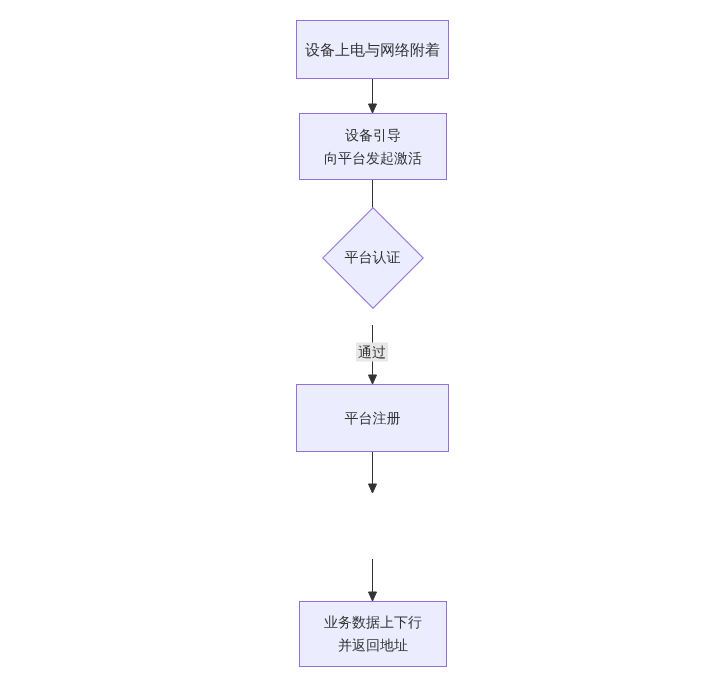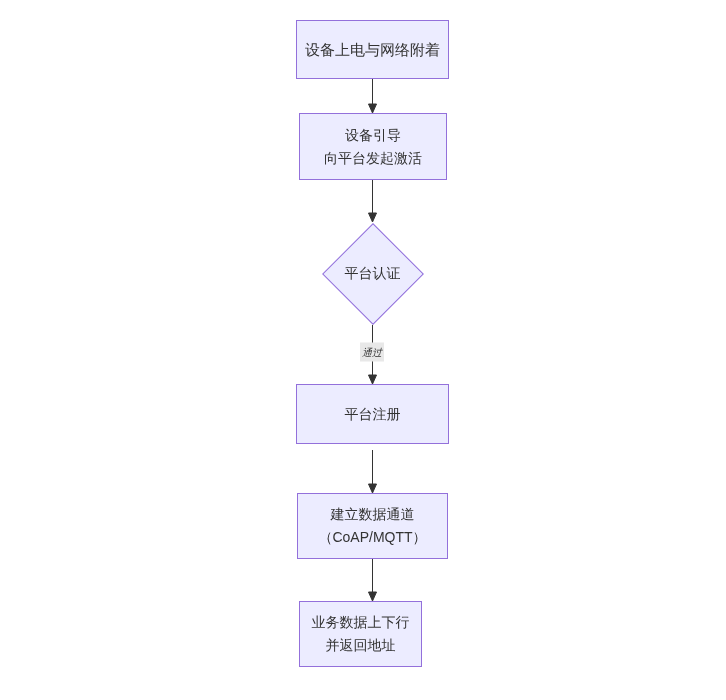--- a/index.html
+++ b/index.html
@@ -38,27 +38,27 @@
     display: flex;
     flex-direction: column;
     align-items: center;
     justify-content: center;
     text-align: center;
   }
   .node .nl { width: 100%; }
 
   .n1 { left: 296px; top: 20px;  width: 153px; height: 59px; font-size: 15px; line-height: 19px; }
   .n2 { left: 299px; top: 113px; width: 148px; height: 67px; font-size: 14px; line-height: 23px; }
-  .n4 { left: 296px; top: 384px; width: 153px; height: 60px; font-size: 14px; line-height: 23px; }
+  .n4 { left: 296px; top: 384px; width: 153px; height: 68px; font-size: 14px; line-height: 23px; }
   .n5 { left: 297px; top: 493px; width: 151px; height: 66px; font-size: 14px; line-height: 23px; }
-  .n6 { left: 299px; top: 601px; width: 123px; height: 66px; font-size: 14px; line-height: 23px; }
+  .n6 { left: 299px; top: 601px; width: 148px; height: 66px; font-size: 14px; line-height: 23px; }
 
   .diamond-wrap {
     position: absolute;
-    left: 321px; top: 223px;
+    left: 321px; top: 207px;
     width: 103px; height: 102px;
   }
   .diamond-shape {
     position: absolute;
     left: 50%; top: 50%;
     width: 72px; height: 72px;
     transform: translate(-50%, -50%) rotate(45deg);
     background: var(--node-fill);
     border: 1px solid var(--node-border);
   }
@@ -69,25 +69,24 @@
     font-size: 14px;
     color: var(--text-color);
   }
 
   .edge-label {
     position: absolute;
     left: 372px; top: 352px;
     transform: translate(-50%, -50%);
     background: var(--edge-label-bg);
     color: var(--text-color);
-    font-size: 10px;
+    font-size: 14px;
     line-height: 19px;
     padding: 0 2px;
     white-space: nowrap;
-    font-style: italic;
   }
 </style>
 </head>
 <body>
 
 <div class="canvas">
 
   <svg class="edges" viewBox="0 0 726 700" xmlns="http://www.w3.org/2000/svg">
 
     <line x1="372.5" y1="79" x2="372.5" y2="104"></line>
@@ -119,23 +118,19 @@
     <div class="diamond-shape"></div>
     <div class="diamond-label">平台认证</div>
   </div>
 
   <div class="edge-label">通过</div>
 
   <div class="node n4">
     <div class="nl">平台注册</div>
   </div>
 
-  <div class="node n5">
-    <div class="nl">建立数据通道</div>
-    <div class="nl">（CoAP/MQTT）</div>
-  </div>
 
   <div class="node n6">
     <div class="nl">业务数据上下行</div>
     <div class="nl">并返回地址</div>
   </div>
 
 </div>
 
 </body></html>

